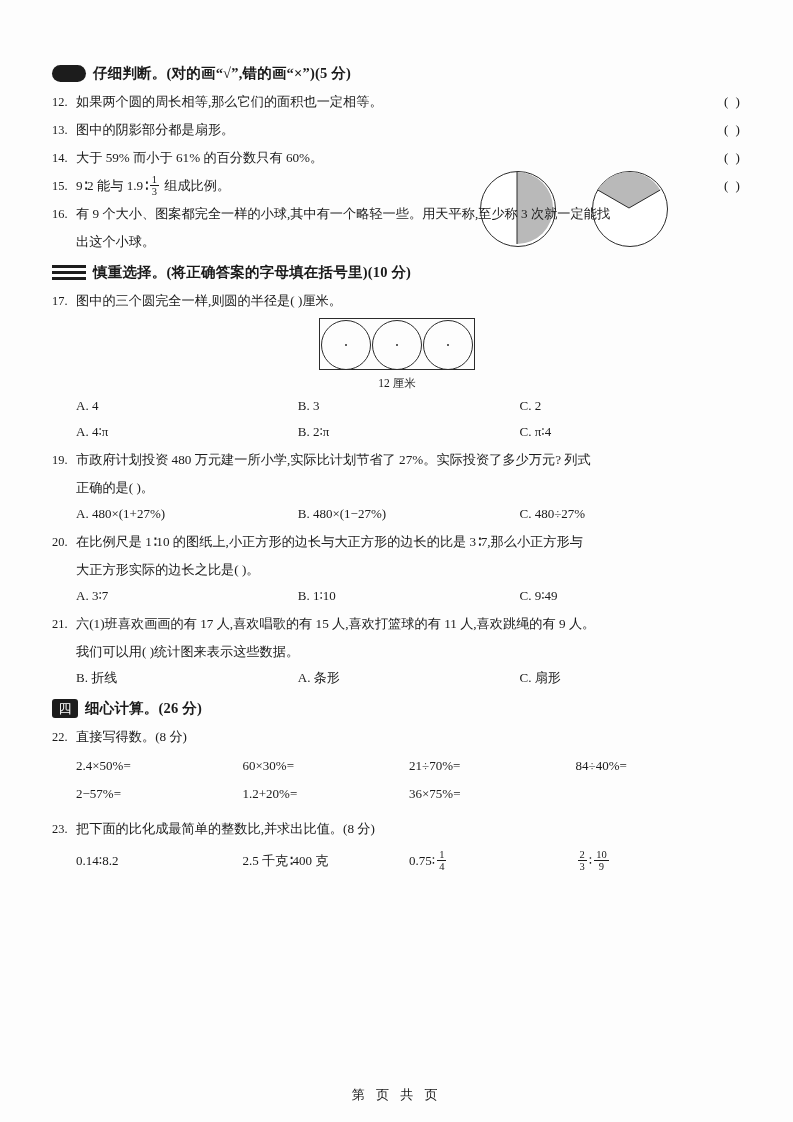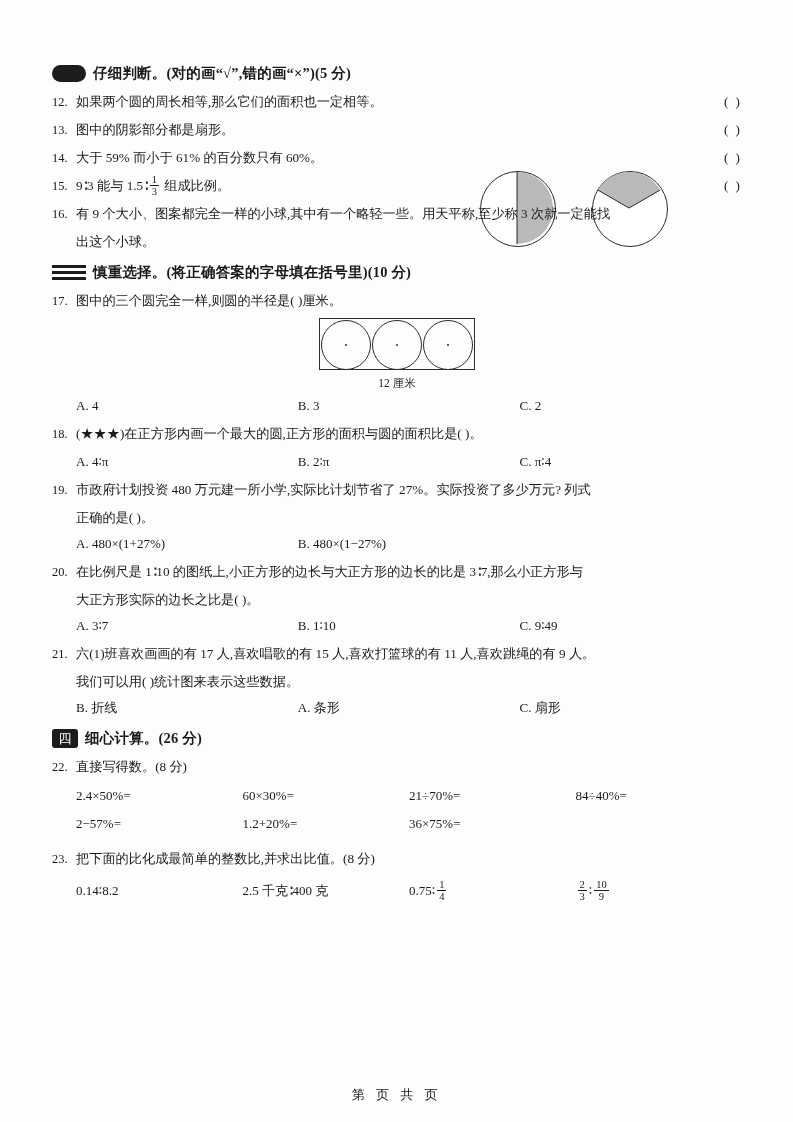--- a/index.html
+++ b/index.html
@@ -243,21 +243,21 @@
         <span class="num">13.</span><span class="body">图中的阴影部分都是扇形。</span>
         <span class="paren-right">(      )</span>
       </div>
 
       <div class="q">
         <span class="num">14.</span><span class="body">大于 59% 而小于 61% 的百分数只有 60%。</span>
         <span class="paren-right">(      )</span>
       </div>
 
       <div class="q">
-        <span class="num">15.</span><span class="body">9∶3 能与 1.5∶</span><span class="frac"><span class="n">1</span><span class="d">3</span></span><span class="body"> 组成比例。</span>
+        <span class="num">15.</span><span class="body">9∶2 能与 1.9∶</span><span class="frac"><span class="n">1</span><span class="d">3</span></span><span class="body"> 组成比例。</span>
         <span class="paren-right">(      )</span>
       </div>
 
       <div class="q">
         <span class="num">16.</span><span class="body">有 9 个大小、图案都完全一样的小球,其中有一个略轻一些。用天平称,至少称 3 次就一定能找</span>
       </div>
       <div class="q-indent">出这个小球。</div>
     </div>
 
     <div class="sec-head">
@@ -284,36 +284,34 @@
       </div>
       <div class="cap3">12 厘米</div>
     </div>
 
     <div class="opts">
       <div>A. 4</div>
       <div>B. 3</div>
       <div>C. 2</div>
     </div>
 
-    <div class="q">
-      <span class="num">18.</span><span class="body">(★★★)在正方形内画一个最大的圆,正方形的面积与圆的面积比是(            )。</span>
-    </div>
     <div class="opts">
       <div>A. 4∶π</div>
       <div>B. 2∶π</div>
       <div>C. π∶4</div>
     </div>
 
     <div class="q">
       <span class="num">19.</span><span class="body">市政府计划投资 480 万元建一所小学,实际比计划节省了 27%。实际投资了多少万元? 列式</span>
     </div>
     <div class="q-indent">正确的是(            )。</div>
     <div class="opts">
       <div>A. 480×(1+27%)</div>
       <div>B. 480×(1−27%)</div>
+      <div>C. 480÷27%</div>
     </div>
 
     <div class="q">
       <span class="num">20.</span><span class="body">在比例尺是 1∶10 的图纸上,小正方形的边长与大正方形的边长的比是 3∶7,那么小正方形与</span>
     </div>
     <div class="q-indent">大正方形实际的边长之比是(            )。</div>
     <div class="opts">
       <div>A. 3∶7</div>
       <div>B. 1∶10</div>
       <div>C. 9∶49</div>

